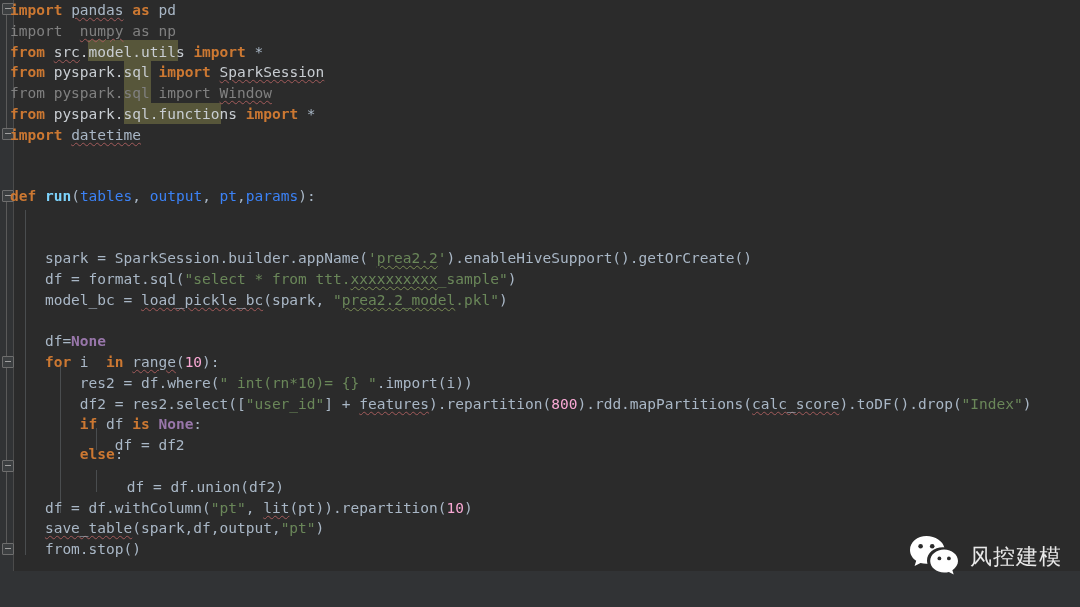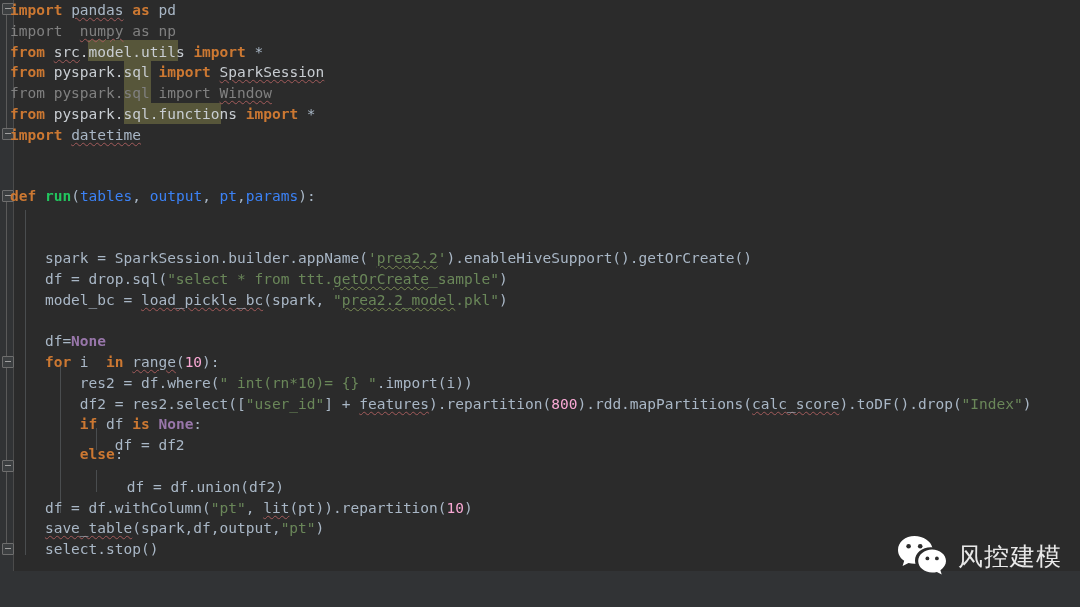--- a/index.html
+++ b/index.html
@@ -25,21 +25,21 @@
   
   .iguide{position:absolute;width:1px;background:#4a4d4f;}
 
   
   .code{position:absolute;left:0;top:0;width:1080px;height:571px;}
   .line{position:absolute;left:0;height:20.8px;line-height:20.8px;
         font-size:14.5px;white-space:pre;color:#a9b7c6;letter-spacing:0px;text-align:right;}
 
   
   .kw{color:#cc7832;font-weight:bold;}
-  .def{color:#22c55e;font-weight:bold;}
+  .def{color:#7dd3fc;font-weight:bold;}
   .str{color:#6a8759;}
   .num{color:#f9a8d4;}
   .none{color:#9876aa;font-weight:bold;}
   .txt{color:#a9b7c6;}
   .param{color:#3b82f6;}
   .dim{color:#808080;}
   .white{color:#c8cdd2;}
   .hlbox{position:absolute;background:#57563a;}
 
   
@@ -53,21 +53,21 @@
   .sqg{
     text-decoration:underline;
     text-decoration-style:wavy;
     text-decoration-color:#7a8c54;
     text-decoration-thickness:1px;
     text-underline-offset:2px;
   }
 
   
   .wm{position:absolute;right:18px;top:534px;display:flex;align-items:center;gap:10px;}
-  .wm-label{color:#e8e8e8;font-size:25px;line-height:30px;
+  .wm-label{color:#e8e8e8;font-size:22px;line-height:30px;
             font-family:"DejaVu Sans","Liberation Sans",sans-serif;letter-spacing:1px;}
 </style>
 </head>
 <body>
 
 <div id="root">
 
   <div class="bottom-band"></div>
 
   <div class="gutter"></div>
@@ -106,21 +106,21 @@
     <div class="line" style="top:62.4px;left:10px;"><span class="kw">from</span><span class="txt"> </span><span class="white">pyspark.</span><span class="white">sql</span><span class="txt"> </span><span class="kw">import</span><span class="txt"> </span><span class="white sq">SparkSession</span></div>
 
     <div class="line" style="top:104px;left:10px;"><span class="kw">from</span><span class="txt"> </span><span class="white">pyspark.</span><span class="white">sql.functions</span><span class="txt"> </span><span class="kw">import</span><span class="txt"> *</span></div>
 
     <div class="line" style="top:124.8px;left:10px;"><span class="kw">import</span><span class="txt"> </span><span class="txt sq">datetime</span></div>
 
     <div class="line" style="top:186.4px;left:10px;"><span class="kw">def</span><span class="txt"> </span><span class="def">run</span><span class="txt">(</span><span class="param">tables</span><span class="txt">, </span><span class="param">output</span><span class="txt">, </span><span class="param">pt</span><span class="txt">,</span><span class="param">params</span><span class="txt">):</span></div>
 
     <div class="line" style="top:248px;left:10px;"><span class="txt">    spark = SparkSession.builder.appName(</span><span class="str">'</span><span class="str sqg">prea2.2</span><span class="str">'</span><span class="txt">).enableHiveSupport().getOrCreate()</span></div>
 
-    <div class="line" style="top:268.8px;left:10px;"><span class="txt">    df = drop.sql(</span><span class="str">"select * from ttt.</span><span class="str sqg">getOrCreate</span><span class="str">_sample"</span><span class="txt">)</span></div>
+    <div class="line" style="top:268.8px;left:10px;"><span class="txt">    df = format.sql(</span><span class="str">"select * from ttt.</span><span class="str sqg">xxxxxxxxxx</span><span class="str">_sample"</span><span class="txt">)</span></div>
 
     <div class="line" style="top:289.6px;left:10px;"><span class="txt">    model_bc = </span><span class="txt sq">load_pickle_bc</span><span class="txt">(spark, </span><span class="str">"</span><span class="str sqg">prea2.2_model</span><span class="str">.pkl"</span><span class="txt">)</span></div>
 
     <div class="line" style="top:331.2px;left:10px;"><span class="txt">    df=</span><span class="none">None</span></div>
 
     <div class="line" style="top:352px;left:10px;"><span class="txt">    </span><span class="kw">for</span><span class="txt"> i  </span><span class="kw">in</span><span class="txt"> </span><span class="txt sq">range</span><span class="txt">(</span><span class="num">10</span><span class="txt">):</span></div>
 
     <div class="line" style="top:372.8px;left:10px;"><span class="txt">        res2 = df.where(</span><span class="str">" int(rn*10)= {} "</span><span class="txt">.import(i))</span></div>
 
     <div class="line" style="top:393.6px;left:10px;"><span class="txt">        df2 = res2.select([</span><span class="str">"user_id"</span><span class="txt">] + </span><span class="txt sq">features</span><span class="txt">).repartition(</span><span class="num">800</span><span class="txt">).rdd.mapPartitions(</span><span class="txt sq">calc_score</span><span class="txt">).toDF().drop(</span><span class="str">"Index"</span><span class="txt">)</span></div>
@@ -130,21 +130,21 @@
     <div class="line" style="top:435.2px;left:10px;"><span class="txt">            df = df2</span></div>
 
     <div class="line" style="top:444px;left:10px;"><span class="txt">        </span><span class="kw">else</span><span class="txt">:</span></div>
 
     <div class="line" style="top:476.8px;left:22px;"><span class="txt">            df = df.union(df2)</span></div>
 
     <div class="line" style="top:497.6px;left:10px;"><span class="txt">    df = df.withColumn(</span><span class="str">"pt"</span><span class="txt">, </span><span class="txt sq">lit</span><span class="txt">(pt)).repartition(</span><span class="num">10</span><span class="txt">)</span></div>
 
     <div class="line" style="top:518.4px;left:10px;"><span class="txt">    </span><span class="txt sq">save_table</span><span class="txt">(spark,df,output,</span><span class="str">"pt"</span><span class="txt">)</span></div>
 
-    <div class="line" style="top:539.2px;left:10px;"><span class="txt">    select.stop()</span></div>
+    <div class="line" style="top:539.2px;left:10px;"><span class="txt">    from.stop()</span></div>
 
   </div>
 
   <div class="wm">
     <span>
       <svg width="52" height="42" viewBox="0 0 52 42" aria-hidden="true">
         <path d="M18.5 2C9.4 2 2 8.2 2 15.9c0 4.4 2.4 8.3 6.2 10.9L6.6 32l5.9-3.1c1.9.5 3.9.8 6 .8h1c-.3-1-.5-2.1-.5-3.2 0-7.3 7.1-13.2 15.8-13.2.5 0 1 0 1.5.1C34.9 7.4 27.5 2 18.5 2z" fill="#ffffff"></path>
         <circle cx="12.6" cy="12.2" r="2.3" fill="#2b2b2b"></circle>
         <circle cx="24.2" cy="12.2" r="2.3" fill="#2b2b2b"></circle>
         <path d="M50 27.1c0-6.3-6.2-11.5-13.9-11.5-7.7 0-13.9 5.2-13.9 11.5S28.4 38.6 36.1 38.6c1.7 0 3.3-.2 4.8-.6l4.8 2.5-1.3-4.3c3.4-2.2 5.6-5.4 5.6-9.1z" fill="#ffffff"></path>

